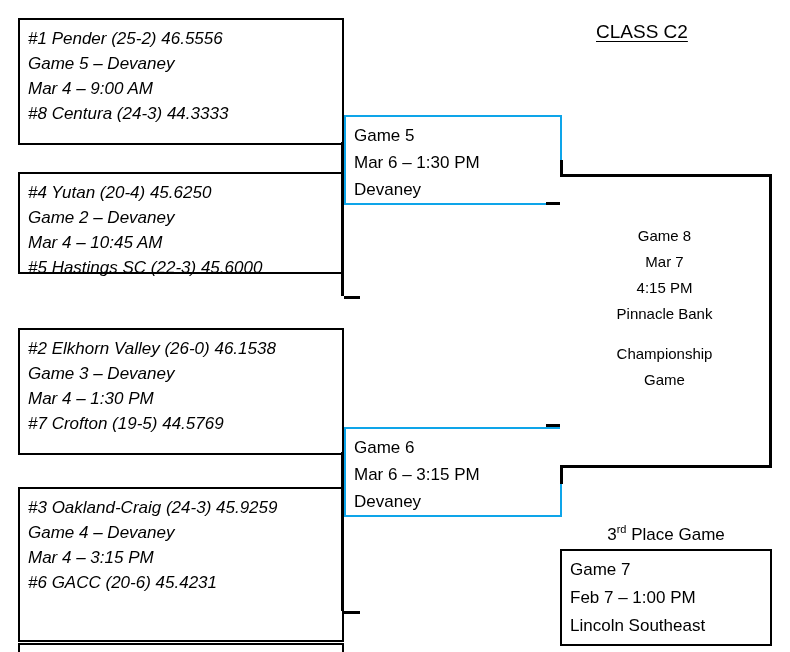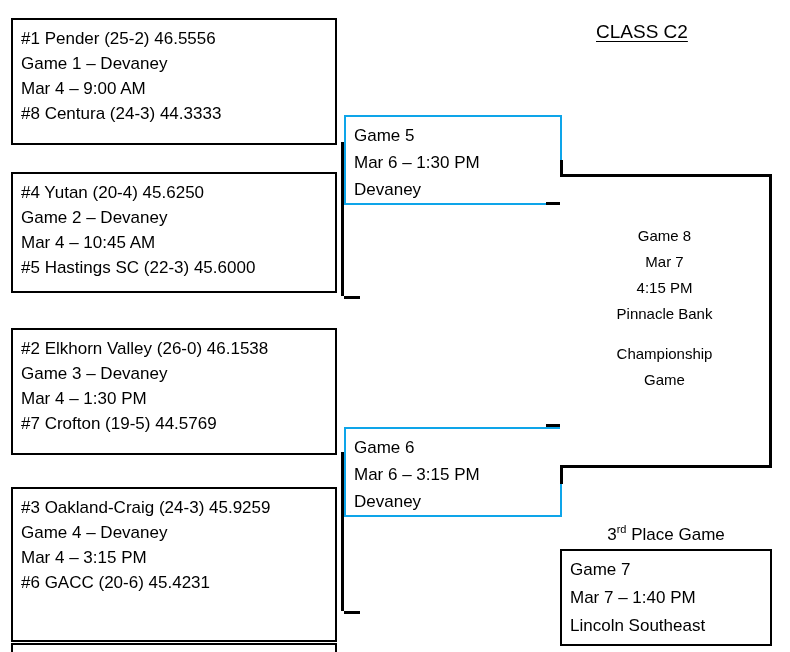--- a/index.html
+++ b/index.html
@@ -31,26 +31,27 @@
     line-height: 24px;
     text-align: left;
     text-decoration: underline;
     text-underline-offset: 3px;
     white-space: nowrap;
   }
 
   
   .r1box {
     position: absolute;
-    left: 11px;
+    left: 18px;
     width: 326px;
     box-sizing: border-box;
     border: 2px solid #000000;
     padding: 6px 0 4px 8px;
     background: #ffffff;
+    font-style: italic;
   }
   .r1box .line {
     font-size: 17px;
     line-height: 25px;
     white-space: nowrap;
   }
 
   
   .r2box {
     position: absolute;
@@ -144,26 +145,26 @@
 </style>
 </head>
 <body>
 
 <div id="bracket">
 
   <div class="title">CLASS C2</div>
 
   <div class="r1box" id="r1-0" style="top:18px;height:127px;">
     <div class="line">#1 Pender (25-2) 46.5556</div>
-    <div class="line">Game 1 – Devaney</div>
+    <div class="line">Game 5 – Devaney</div>
     <div class="line">Mar 4 – 9:00 AM</div>
     <div class="line">#8 Centura (24-3) 44.3333</div>
   </div>
 
-  <div class="r1box" id="r1-1" style="top:172px;height:121px;">
+  <div class="r1box" id="r1-1" style="top:172px;height:102px;">
     <div class="line">#4 Yutan (20-4) 45.6250</div>
     <div class="line">Game 2 – Devaney</div>
     <div class="line">Mar 4 – 10:45 AM</div>
     <div class="line">#5 Hastings SC (22-3) 45.6000</div>
   </div>
 
   <div class="r1box" id="r1-2" style="top:328px;height:127px;">
     <div class="line">#2 Elkhorn Valley (26-0) 46.1538</div>
     <div class="line">Game 3 – Devaney</div>
     <div class="line">Mar 4 – 1:30 PM</div>
@@ -214,17 +215,17 @@
       <div class="gap"></div>
       <div class="line">Championship</div>
       <div class="line">Game</div>
     </div>
   </div>
 
   <div class="thirdlabel"><span>3</span><sup>rd</sup><span> Place Game</span></div>
 
   <div class="thirdbox">
     <div class="line">Game 7</div>
-    <div class="line">Mar 7 – 1:40 PM</div>
+    <div class="line">Feb 7 – 1:00 PM</div>
     <div class="line">Lincoln Southeast</div>
   </div>
 
 </div>
 
 </body></html>

